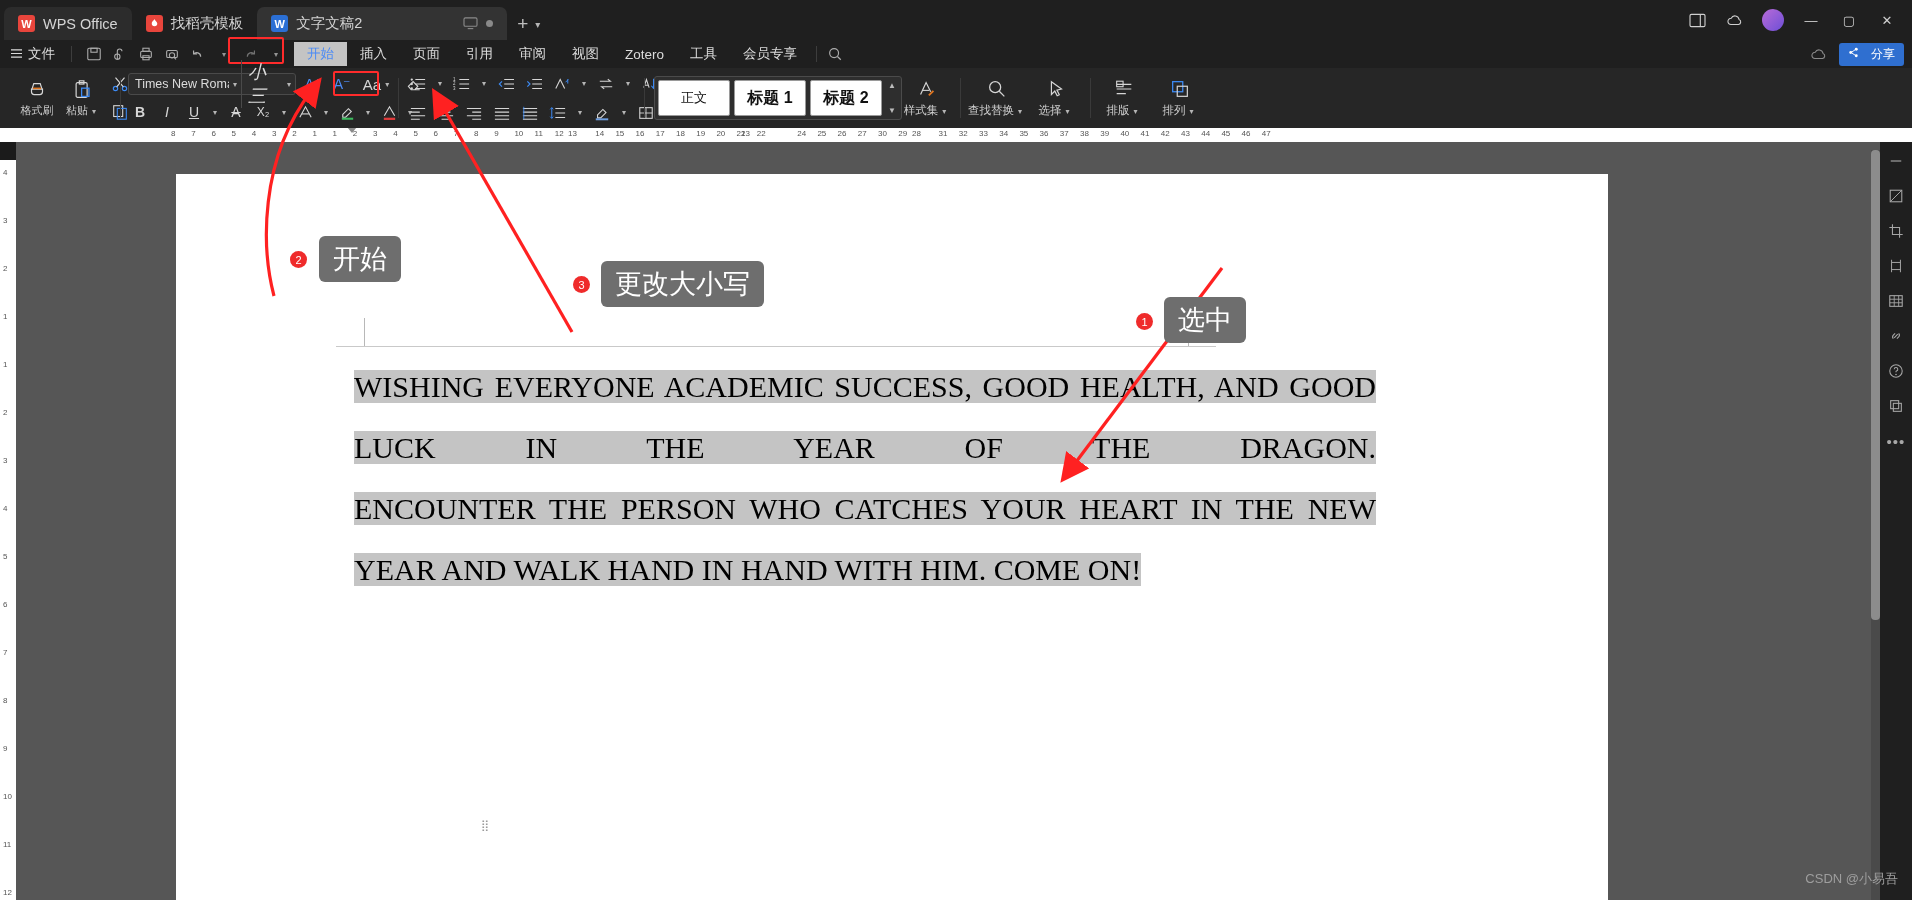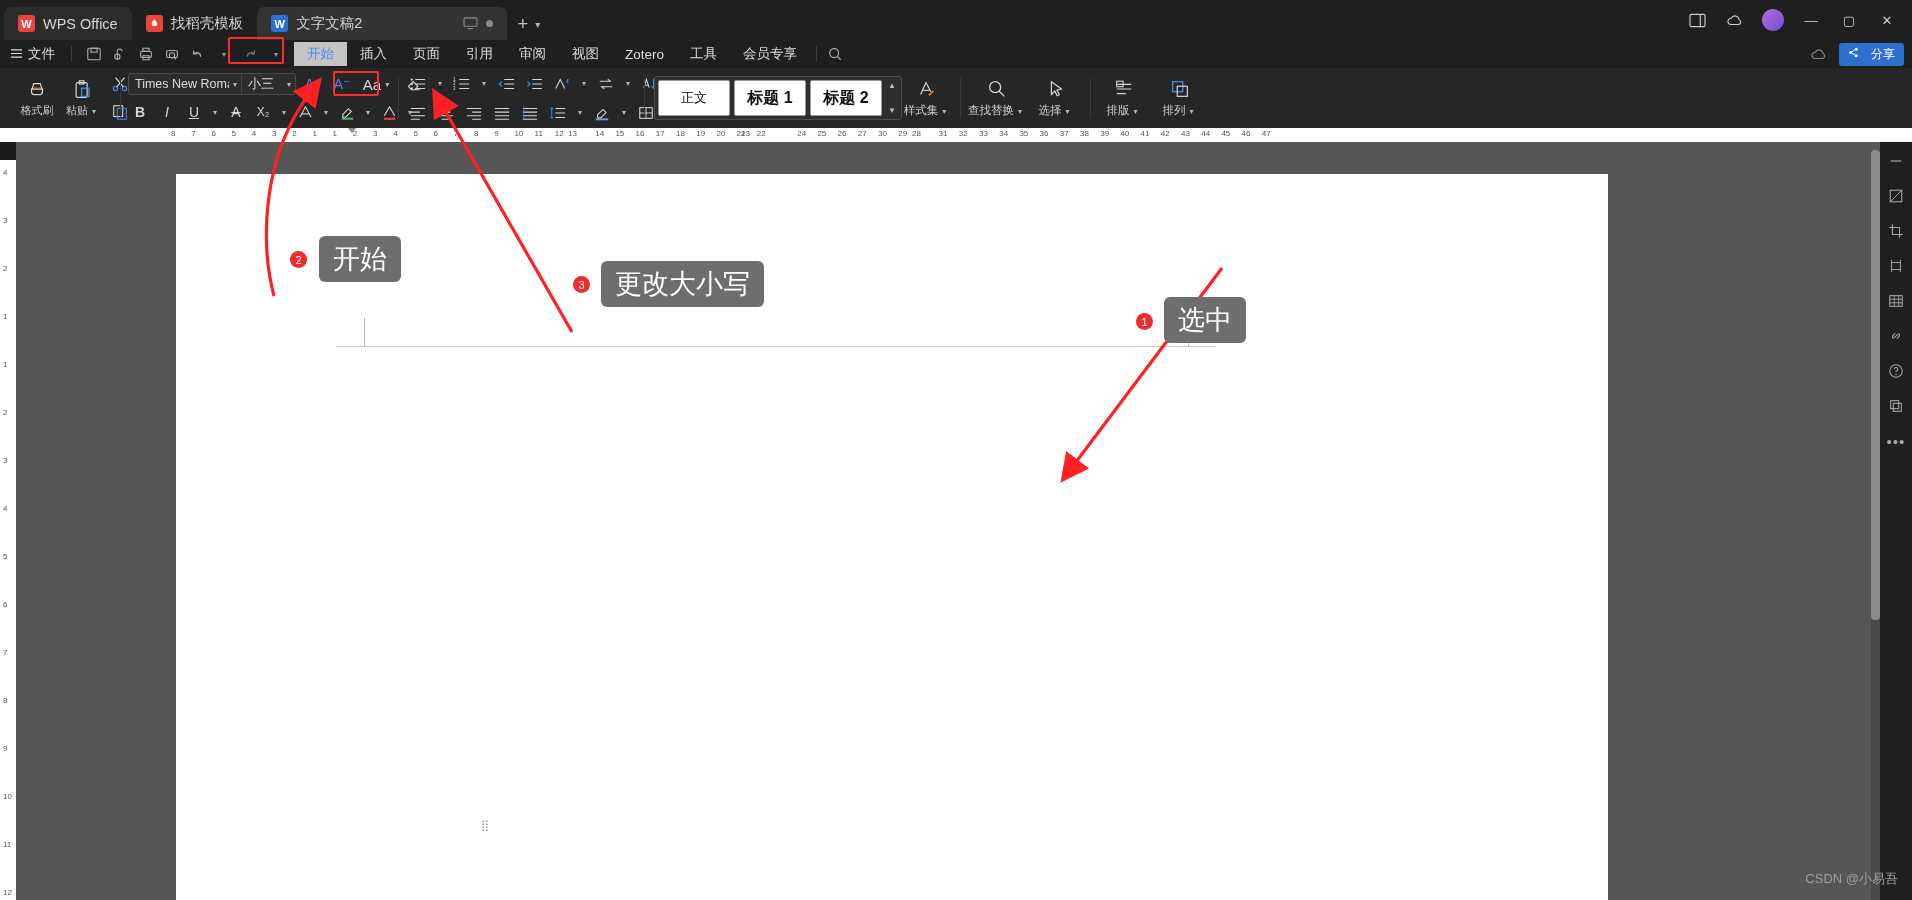--- a/index.html
+++ b/index.html
@@ -46,21 +46,21 @@
   .gsep{position:absolute;top:10px;width:1px;height:40px;background:#3a3a3a;}
   .bigbtn{width:46px;height:56px;display:flex;flex-direction:column;align-items:center;
           justify-content:center;gap:2px;color:#d6d6d6;font-size:11px;}
   .bigbtn .lbl{font-size:11px;color:#cbcbcb;white-space:nowrap;}
   .smbtn{width:24px;height:22px;display:flex;align-items:center;justify-content:center;
          color:#d6d6d6;font-size:13px;}
   .fbox{height:22px;border:1px solid #4a4a4a;border-radius:3px;display:flex;align-items:center;
         background:#2d2d2d;}
   .fname{width:100px;padding:0 6px;color:#dcdcdc;font-size:12.5px;overflow:hidden;
          white-space:nowrap;}
-  .fsz{width:42px;padding:0 6px;color:#dcdcdc;font-size:13px;border-left:1px solid #4a4a4a;}
+  .fsz{width:42px;padding:0 6px;color:#dcdcdc;font-size:18px;border-left:1px solid #4a4a4a;font-style:italic;}
   .cv{font-size:8px;color:#b5b5b5;padding:0 4px;}
   .stylebox{border:1px solid #4b4b4b;border-radius:3px;background:#2e2e2e;display:flex;
             align-items:center;padding:3px;gap:4px;height:44px;}
   .stylecard{width:72px;height:36px;background:#fff;border:1px solid #9a9a9a;border-radius:2px;
              display:flex;align-items:center;justify-content:center;color:#111;}
   .stylecard.s1{font-size:13px;}
   .stylecard.s2{font-size:16px;font-weight:bold;}
   .stylenav{display:flex;flex-direction:column;justify-content:space-between;height:34px;
             color:#bbb;font-size:8px;padding:0 2px;}
   .rbtn{display:flex;flex-direction:column;align-items:center;justify-content:center;gap:3px;
@@ -592,20 +592,22 @@
 
     <div class="hdrmk" style="left:188px;top:144px;width:1px;height:28px;"></div>
     <div class="hdrmk" style="left:1012px;top:144px;width:1px;height:28px;"></div>
     <div class="hdrmk" style="left:160px;top:172px;width:880px;height:1px;background:#c9c9c9;"></div>
 
     <div class="parahandle">
       ⣿
     </div>
 
     <div class="doctext" style="left:178px;top:182px;width:1022px;">
+      <p><span class="sel">WISHING EVERYONE ACADEMIC SUCCESS, GOOD HEALTH, AND GOOD LUCK IN THE YEAR OF THE DRAGON.</span></p>
+      <p class="lastline"><span class="sel">ENCOUNTER THE PERSON WHO CATCHES YOUR HEART IN THE NEW YEAR AND WALK HAND IN HAND WITH HIM. COME ON!</span></p>
     </div>
   </div>
 </div>
 
 <div class="scrollbar">
   <div class="thumb"></div>
 </div>
 
 <div class="rsidebar">
   <div class="rsb">

